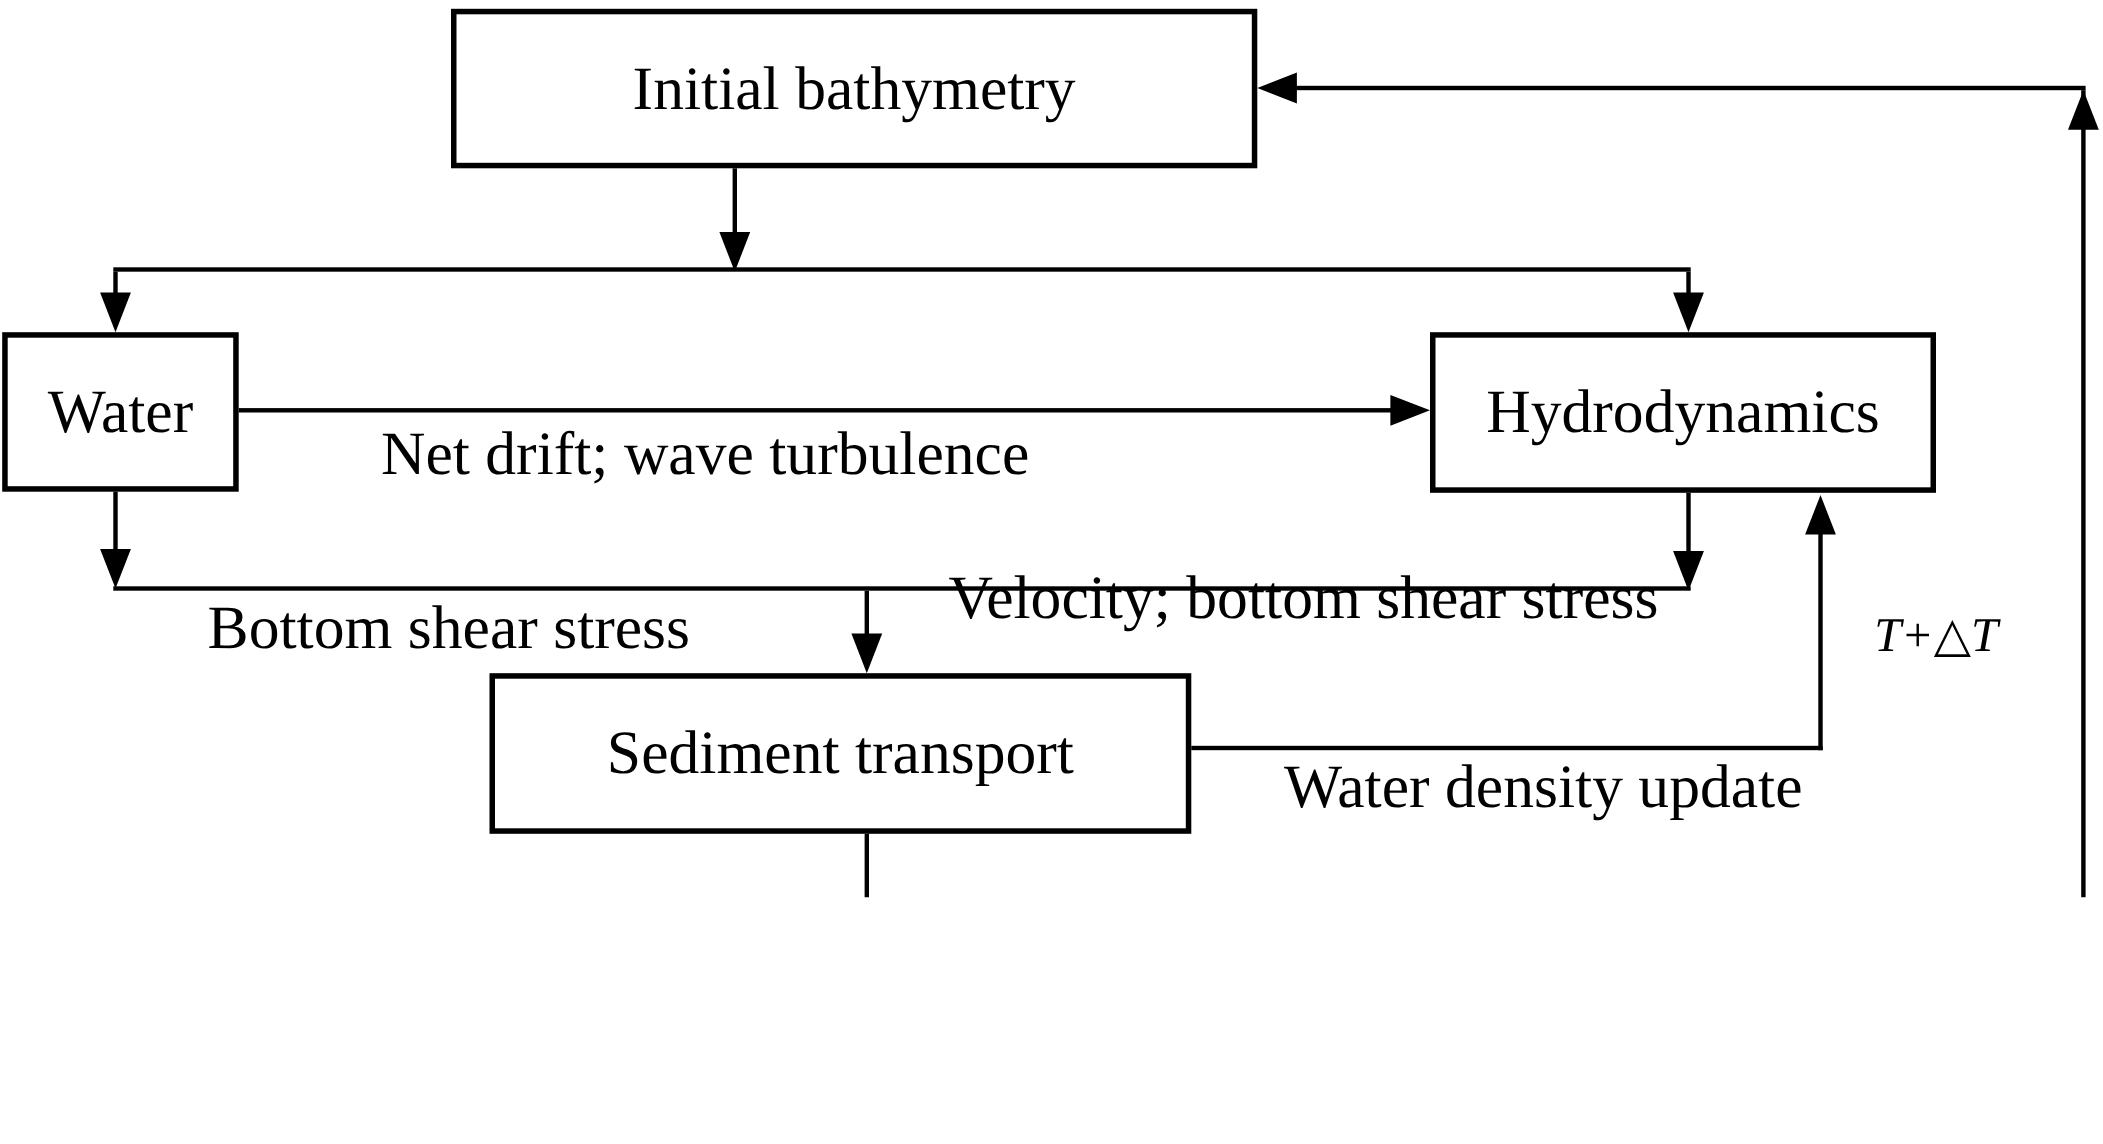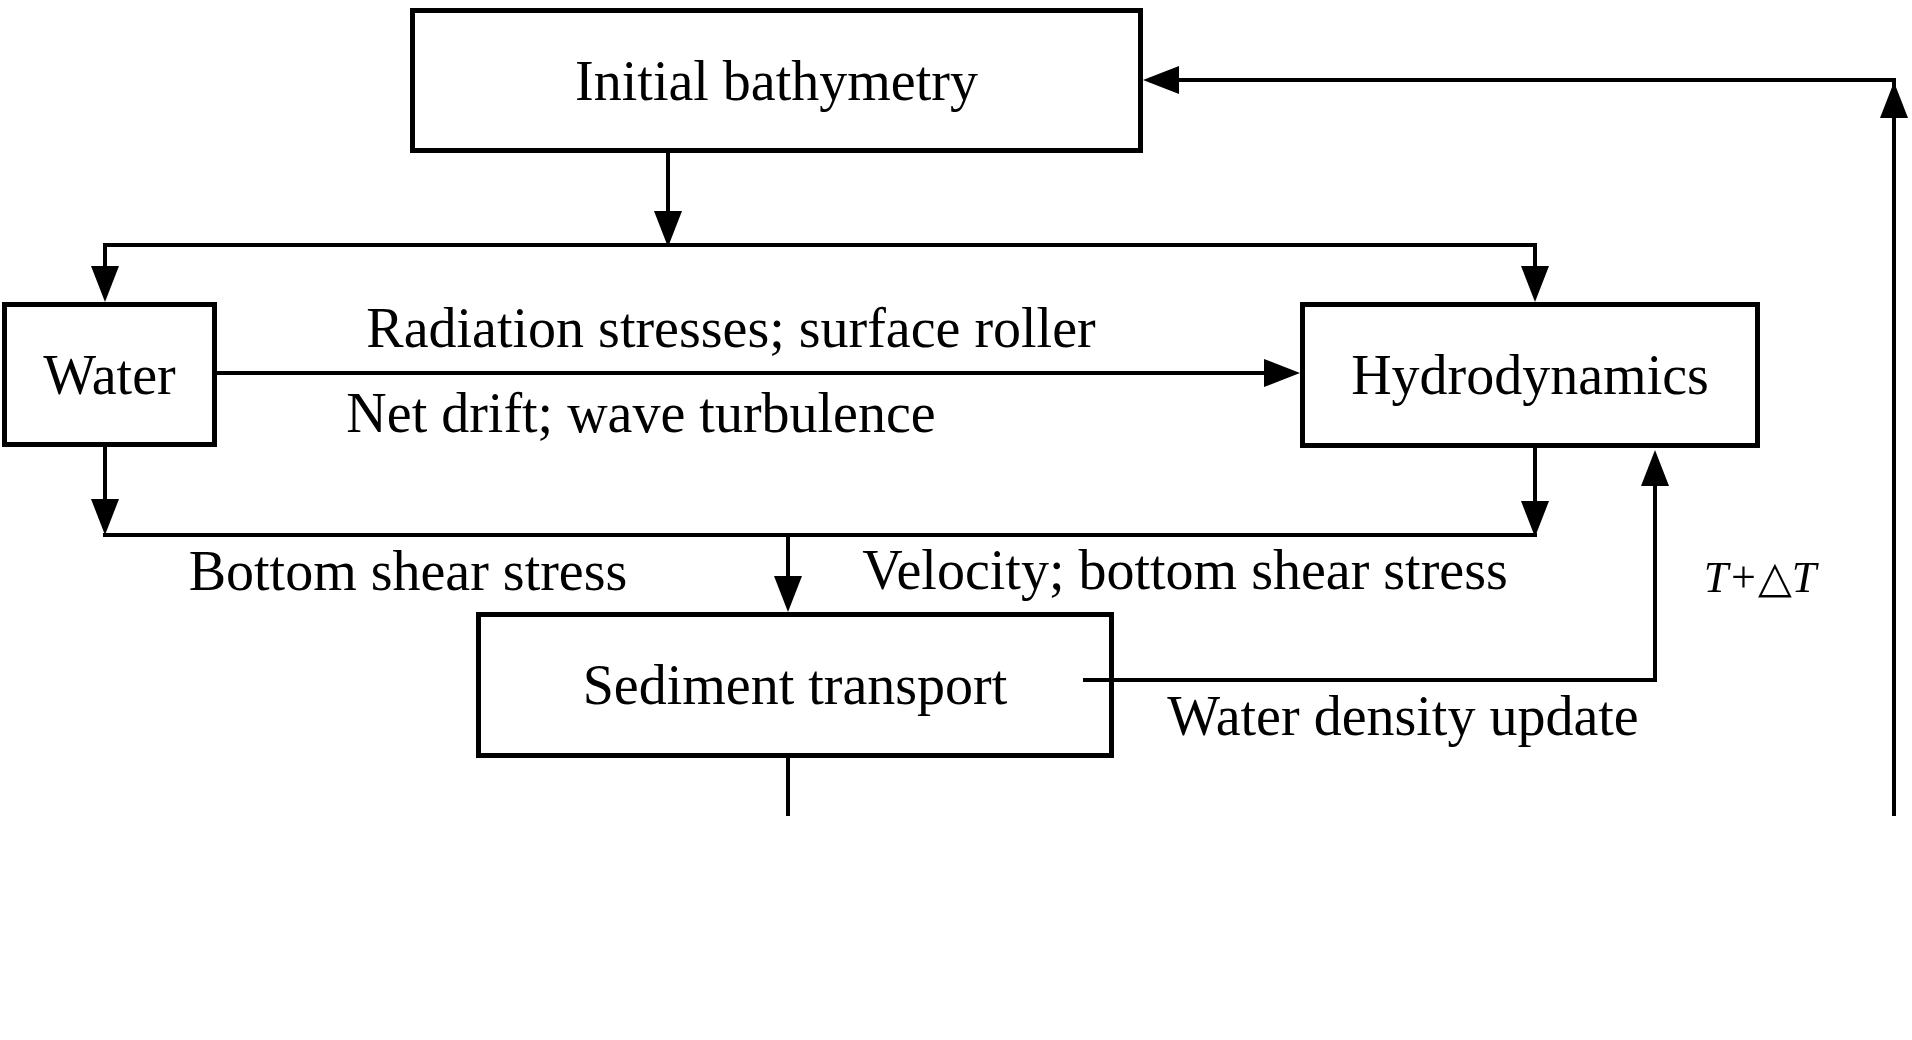--- a/index.html
+++ b/index.html
@@ -41,46 +41,45 @@
   </div>
 
   <div class="box" style="left:2px; top:302px; width:215px; height:145px;">
     <span>Water</span>
   </div>
 
   <div class="box" style="left:1300px; top:302px; width:460px; height:146px;">
     <span>Hydrodynamics</span>
   </div>
 
-  <div class="box" style="left:445px; top:612px; width:638px; height:146px;margin-left:31px;">
+  <div class="box" style="left:445px; top:612px; width:638px; height:146px;">
     <span>Sediment transport</span>
   </div>
 
 
   <div class="vline" style="left:666px; top:153px; height:62px;"></div>
   <div class="arr down" style="left:654px; top:211px;"></div>
 
   <div class="hline" style="left:103px; top:243px; width:1434px;"></div>
   <div class="vline" style="left:103px; top:247px; height:25px;"></div>
   <div class="arr down" style="left:91px; top:266px;"></div>
   <div class="vline" style="left:1533px; top:247px; height:25px;"></div>
   <div class="arr down" style="left:1521px; top:266px;"></div>
 
   <div class="hline" style="left:217px; top:371px; width:1052px;"></div>
   <div class="arr right" style="left:1264px; top:359px;"></div>
-  <div class="lbl" style="left:731px; top:298px;">Radiation stresses; surface roller</div>
   <div class="lbl" style="left:641px; top:383px;">Net drift; wave turbulence</div>
 
   <div class="vline" style="left:103px; top:447px; height:55px;"></div>
   <div class="arr down" style="left:91px; top:499px;"></div>
   <div class="hline" style="left:103px; top:533px; width:1434px;"></div>
   <div class="vline" style="left:1533px; top:448px; height:54px;"></div>
   <div class="arr down" style="left:1521px; top:501px;"></div>
   <div class="lbl" style="left:408px; top:541px;">Bottom shear stress</div>
-  <div class="lbl" style="left:1185px; top:540px;">Velocity; bottom shear stress</div>
+  <div class="lbl" style="left:1185px; top:514px;">Velocity; bottom shear stress</div>
 
   <div class="vline" style="left:786px; top:537px; height:42px;"></div>
   <div class="arr down" style="left:774px; top:576px;"></div>
 
   <div class="vline" style="left:786px; top:758px; height:82px;"></div>
   <div class="arr down" style="left:774px; top:836px;"></div>
 
   <div class="hline" style="left:1083px; top:678px; width:574px;"></div>
   <div class="vline" style="left:1653px; top:484px; height:198px;"></div>
   <div class="arr up" style="left:1641px; top:450px;"></div>

